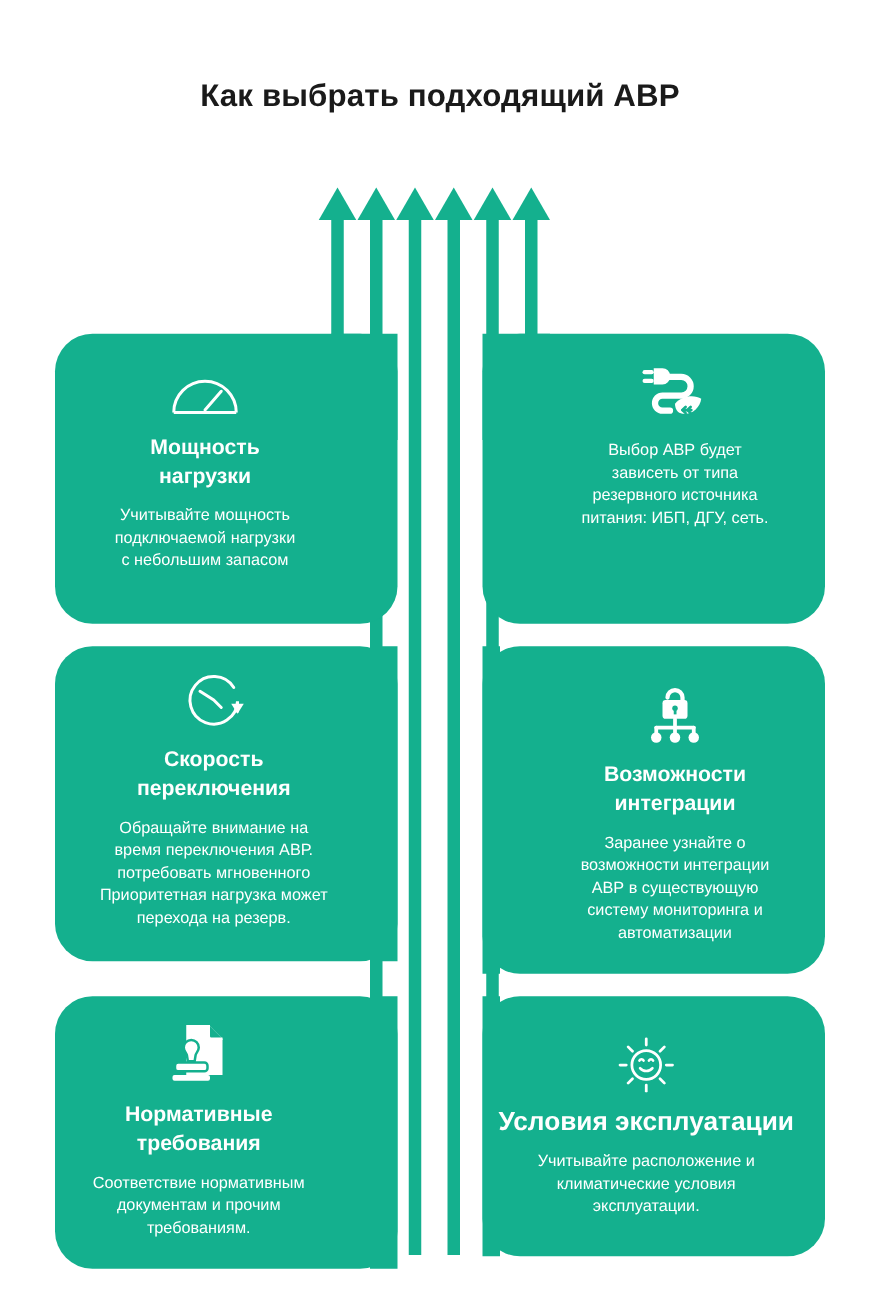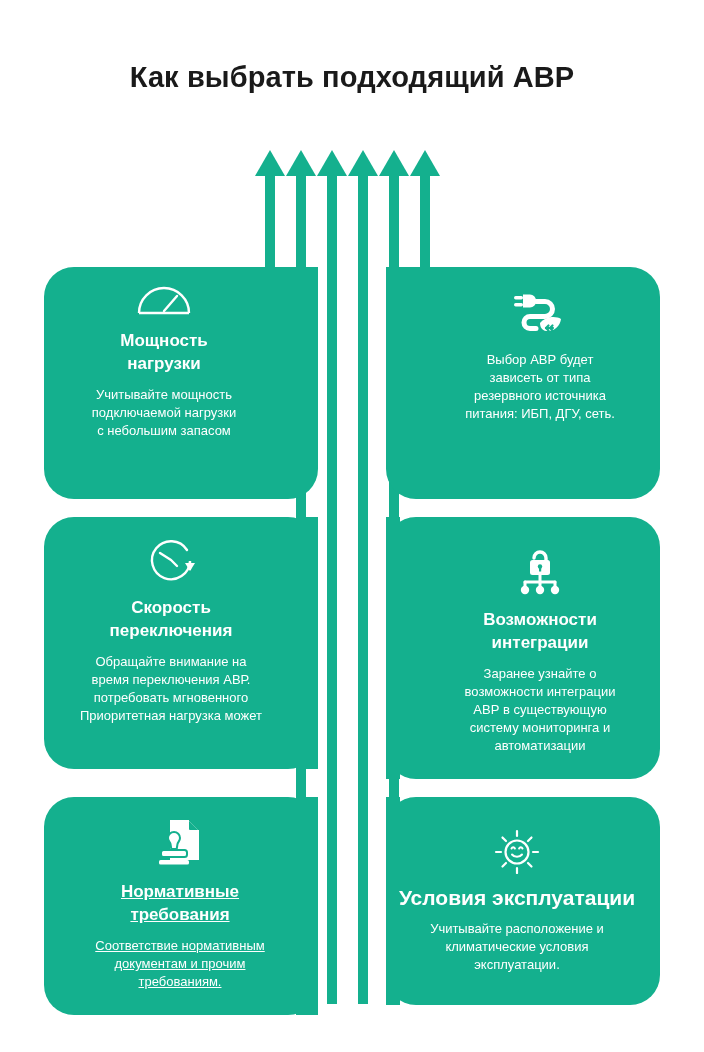--- a/index.html
+++ b/index.html
@@ -19,21 +19,21 @@
     overflow: hidden;
   }
 
   
   .page-title {
     position: absolute;
     left: 0;
     top: 62px;
     width: 704px;
     text-align: center;
-    font-size: 29px;
+    font-size: 25px;
     font-weight: bold;
     color: #1a1a1a;
     letter-spacing: 0.1px;
     line-height: 30px;
   }
 
   
   #artwork {
     position: absolute;
     left: 0;
@@ -64,25 +64,25 @@
     margin-top: 12px;
   }
   .card-desc {
     font-size: 13px;
     line-height: 18px;
     color: #ffffff;
     margin-top: 11px;
   }
 
   
-  .card-1 { left: 58px;  top: 275px; width: 212px; }
+  .card-1 { left: 58px;  top: 292px; width: 212px; }
   .card-2 { left: 434px; top: 292px; width: 212px; }
   .card-3 { left: 58px;  top: 538px; width: 226px; }
   .card-4 { left: 434px; top: 548px; width: 212px; }
-  .card-5 { left: 64px;  top: 818px; width: 232px; text-decoration: underline; }
+  .card-5 { left: 43px;  top: 818px; width: 232px; }
   .card-6 { left: 386px; top: 828px; width: 262px; }
 
   .card-6 .card-title { font-size: 21px; }
   .card-5 .card-desc  { width: 232px; }
   .card-3 .card-desc  { width: 226px; }
 </style>
 </head>
 <body>
 
 <div id="page">
@@ -187,20 +187,21 @@
     </span>
     <div class="card-title">
       <div>Скорость</div>
       <div>переключения</div>
     </div>
     <div class="card-desc">
       <div>Обращайте внимание на</div>
       <div>время переключения АВР.</div>
       <div>потребовать мгновенного</div>
       <div>Приоритетная нагрузка может</div>
+      <div>перехода на резерв.</div>
     </div>
   </div>
 
   <div class="card card-4">
     <span class="card-icon">
       <svg width="54" height="48" viewBox="0 0 54 48" xmlns="http://www.w3.org/2000/svg">
 
         <path d="M21 10a6 6 0 0 1 12 0v3" stroke="#ffffff" stroke-width="3.4" fill="none" stroke-linecap="round"></path>
 
         <rect x="17" y="12" width="20" height="15" rx="2.5" fill="#ffffff"></rect>

